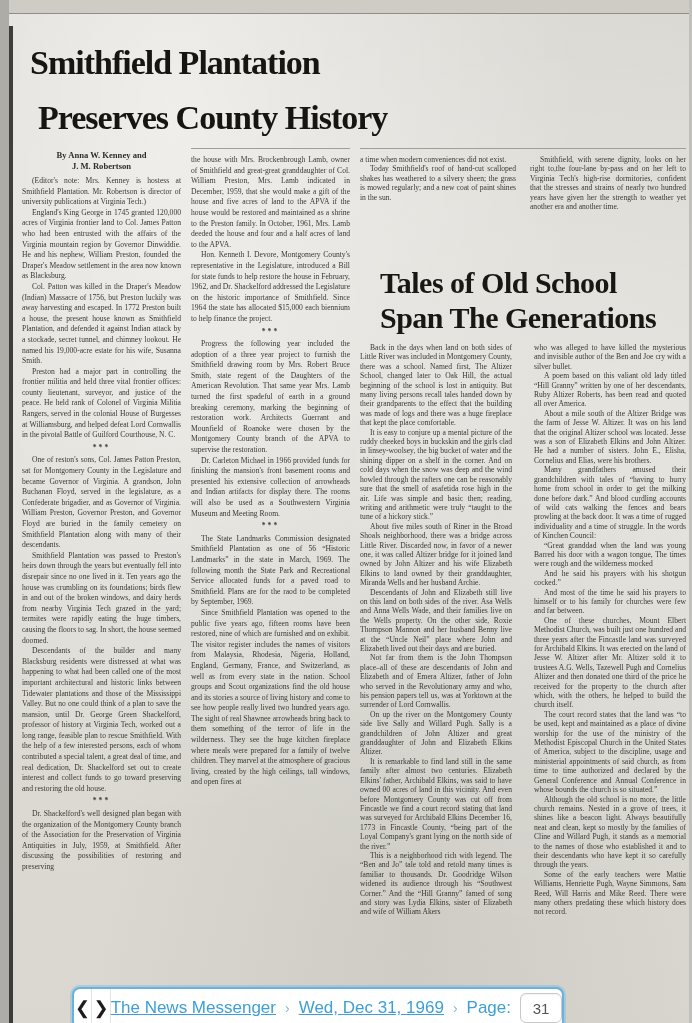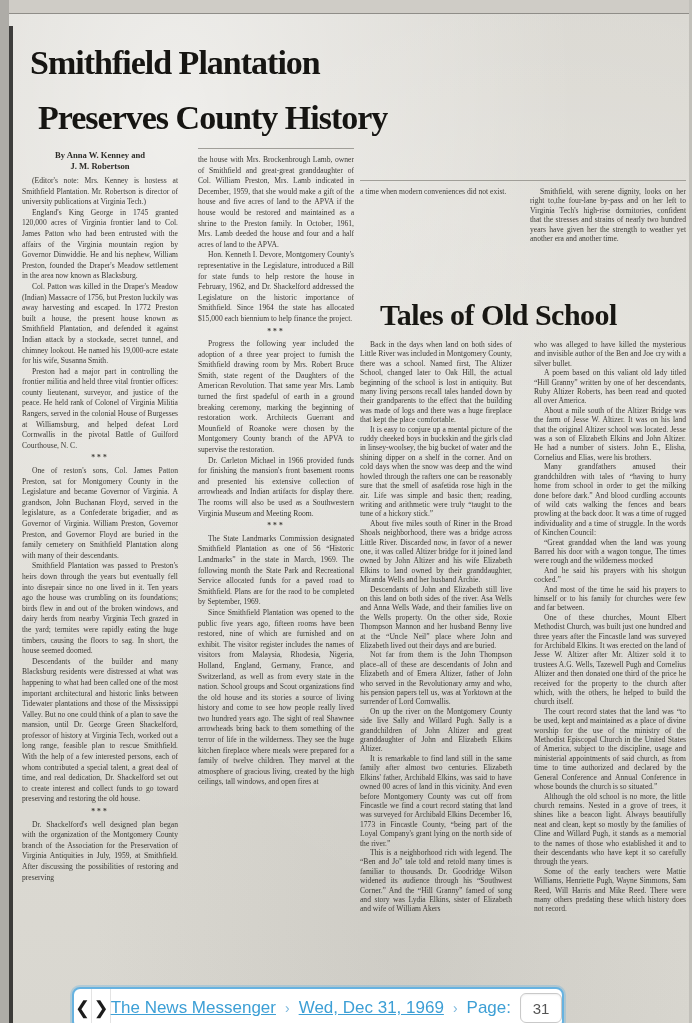--- a/index.html
+++ b/index.html
@@ -18,22 +18,22 @@
     background:#cfccc6;border-bottom:1px solid #8f8d88;}
   .left-gutter{position:absolute;left:0;top:0;width:9px;height:100%;background:#aeaca7;}
   .left-edge{position:absolute;left:9px;top:26px;bottom:0;width:4px;background:#20201e;opacity:.85;}
   .right-edge{position:absolute;right:0;top:0;width:3px;height:100%;background:#c2c0ba;}
   .headline1{position:absolute;left:30px;top:18px;width:640px;
     font-weight:700;font-size:34px;line-height:55px;letter-spacing:-1px;color:#161512;margin-top:17px;}
   .headline1 .l2{padding-left:8px;}
   
   .cols{position:absolute;left:22px;top:148px;width:664px;bottom:34px;
     display:flex;gap:0;}
-  .half{width:332px;display:flex;gap:20px;}
-  .half.right{flex-direction:column;gap:0;padding-left:6px;box-sizing:border-box;margin-top:32px;}
+  .half{width:332px;display:flex;gap:10px;}
+  .half.right{flex-direction:column;gap:0;padding-left:6px;box-sizing:border-box;}
   .col{width:159px;overflow:hidden;font-size:7.6px;line-height:10.6px;text-align:justify;}
   .half.right .col{line-height:9.4px;}
   .byline{text-align:center;font-weight:700;font-size:8.6px;line-height:11px;
     margin:2px 0 4px 0;color:#2e2d29;}
   .para{margin:0;text-indent:10px;}
   .noindent{text-indent:0;}
   .sep{margin:2px 0;text-align:center;font-weight:700;letter-spacing:2px;text-indent:0;}
   .cont-row{display:flex;gap:14px;border-top:1px solid #a09e98;padding-top:6px;height:106px;overflow:hidden;}
   .cont-row .col{height:100%;}
   .headline2{padding:4px 0 8px 20px;font-weight:700;font-size:30px;line-height:35px;
@@ -103,30 +103,32 @@
               <p class="para">Since Smithfield Plantation was opened to the public five years ago, fifteen rooms have been restored, nine of which are furnished and on exhibit. The visitor register includes the names of visitors from Malaysia, Rhodesia, Nigeria, Holland, England, Germany, France, and Switzerland, as well as from every state in the nation. School groups and Scout organizations find the old house and its stories a source of living history and come to see how people really lived two hundred years ago. The sight of real Shawnee arrowheads bring back to them something of the terror of life in the wilderness. They see the huge kitchen fireplace where meals were prepared for a family of twelve children. They marvel at the atmosphere of gracious living, created by the high ceilings, tall windows, and open fires at</p>
             </div>
         </div>
       </div>
 
       <div class="half right">
         <div class="cont-row">
           <div class="col">
             <div>
                 <p class="para noindent">a time when modern conveniences did not exist.</p>
+                <p class="para">Today Smithfield's roof of hand-cut scalloped shakes has weathered to a silvery sheen; the grass is mowed regularly; and a new coat of paint shines in the sun.</p>
               </div>
           </div>
           <div class="col">
             <div>
                 <p class="para">Smithfield, with serene dignity, looks on her right to,the four-lane by-pass and on her left to Virginia Tech's high-rise dormitories, confident that the stresses and strains of nearly two hundred years have given her the strength to weather yet another era and another time.</p>
               </div>
           </div>
         </div>
         <div class="headline2">
           <div>Tales of Old School</div>
+          <div>Span The Generations</div>
         </div>
         <div class="art2-row">
           <div class="col">
             <div>
                 <p class="para">Back in the days when land on both sides of Little River was included in Montgomery County, there was a school. Named first, The Altizer School, changed later to Oak Hill, the actual beginning of the school is lost in antiquity. But many living persons recall tales handed down by their grandparents to the effect that the building was made of logs and there was a huge fireplace that kept the place comfortable.</p>
                 <p class="para">It is easy to conjure up a mental picture of the ruddy cheeked boys in buckskin and the girls clad in linsey-woolsey, the big bucket of water and the shining dipper on a shelf in the corner. And on cold days when the snow was deep and the wind howled through the rafters one can be reasonably sure that the smell of asafetida rose high in the air. Life was simple and basic then; reading, writing and arithmetic were truly “taught to the tune of a hickory stick.”</p>
                 <p class="para">About five miles south of Riner in the Broad Shoals neighborhood, there was a bridge across Little River. Discarded now, in favor of a newer one, it was called Altizer bridge for it joined land owned by John Altizer and his wife Elizabeth Elkins to land owned by their granddaughter, Miranda Wells and her husband Archie.</p>
                 <p class="para">Descendants of John and Elizabeth still live on this land on both sides of the river. Asa Wells and Anna Wells Wade, and their families live on the Wells property. On the other side, Roxie Thompson Mannon and her husband Benny live at the “Uncle Neil” place where John and Elizabeth lived out their days and are buried.</p>
                 <p class="para">Not far from them is the John Thompson place–all of these are descendants of John and Elizabeth and of Emera Altizer, father of John who served in the Revolutionary army and who, his pension papers tell us, was at Yorktown at the surrender of Lord Cornwallis.</p>
                 <p class="para">On up the river on the Montgomery County side live Sally and Willard Pugh. Sally is a grandchildren of John Altizer and great granddaughter of John and Elizabeth Elkins Altizer.</p>

